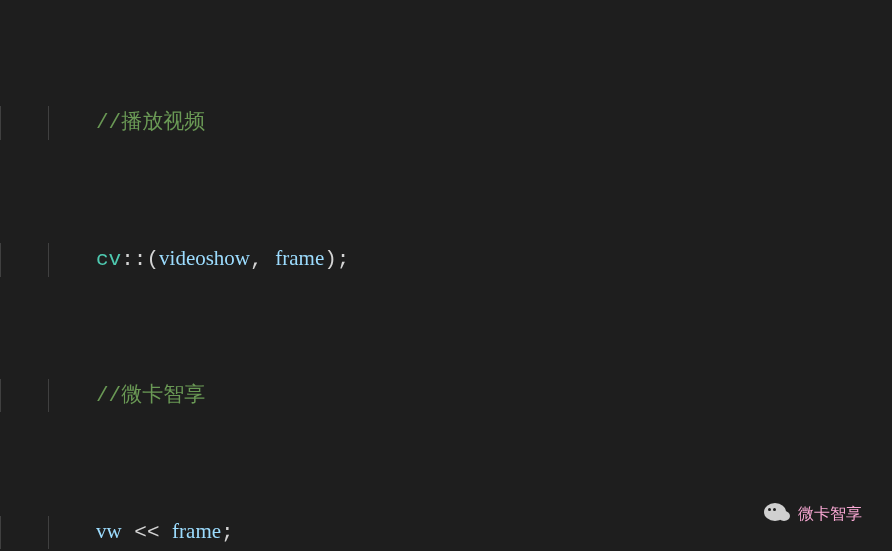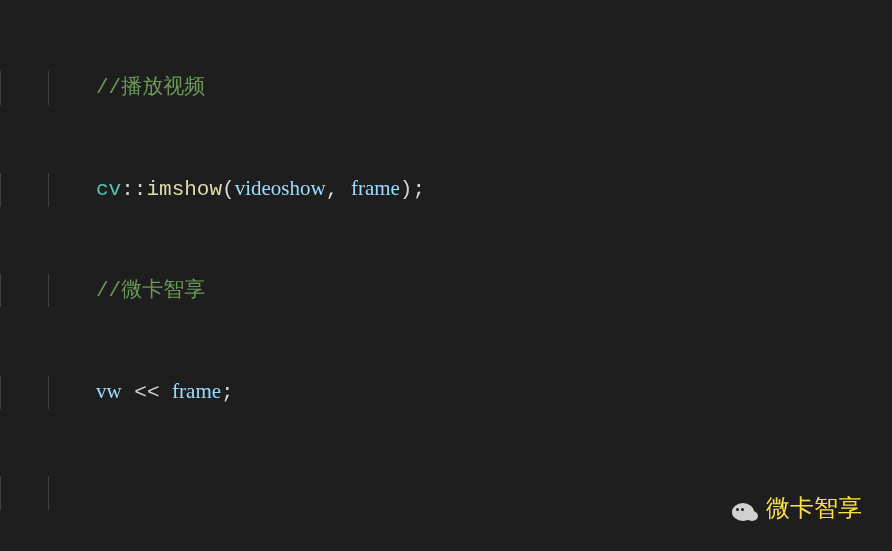--- a/index.html
+++ b/index.html
@@ -19,20 +19,21 @@
       position: relative;
     }
     .code-area {
       padding: 4px 0 0 0;
       white-space: pre;
     }
     .line {
       display: flex;
       min-height: 33px;
       align-items: baseline;
+      margin-top: 35px;
     }
     .indent-guides {
       display: inline-block;
       color: #404040;
       user-select: none;
     }
     .guide {
       display: inline-block;
       width: 48px;
       border-left: 1px solid #404040;
@@ -44,22 +45,22 @@
     .variable { color: #9cdcfe; font-family: Liberation Serif, serif; }
     .punct { color: #d4d4d4; }
     .operator { color: #d4d4d4; }
     .watermark {
       position: absolute;
       bottom: 24px;
       right: 30px;
       display: flex;
       align-items: flex-end;
       gap: 8px;
-      color: #fde047;
-      font-size: 24px;
+      color: #f9a8d4;
+      font-size: 16px;
       font-family: 'Microsoft YaHei', sans-serif;
     }
     .watermark-icon {
       width: 26px;
       height: 26px;
       position: relative;
     }
     .watermark-icon .bubble-big {
       position: absolute;
       width: 22px;
@@ -92,21 +93,21 @@
       border-radius: 50%;
     }
   </style>
 </head>
 <body>
 
 <div class="code-area">
 
 <div class="line"><span class="indent-guides"><span class="guide"> </span><span class="guide"> </span></span><span class="comment">//播放视频</span></div>
 
-<div class="line"><span class="indent-guides"><span class="guide"> </span><span class="guide"> </span></span><span class="namespace">cv</span><span class="punct">::</span><span class="function">imshow</span><span class="punct">(</span><span class="variable">videoshow</span><span class="punct">, </span><span class="variable">frame</span><span class="punct">)</span><span class="punct">;</span></div>
+<div class="line"><span class="indent-guides"><span class="guide"> </span><span class="guide"> </span></span><span class="namespace">cv</span><span class="punct">::</span><span class="punct">(</span><span class="variable">videoshow</span><span class="punct">, </span><span class="variable">frame</span><span class="punct">)</span><span class="punct">;</span></div>
 
 <div class="line"><span class="indent-guides"><span class="guide"> </span><span class="guide"> </span></span><span class="comment">//微卡智享</span></div>
 
 <div class="line"><span class="indent-guides"><span class="guide"> </span><span class="guide"> </span></span><span class="variable">vw</span><span class="operator"> &lt;&lt; </span><span class="variable">frame</span><span class="punct">;</span></div>
 
 <div class="line"><span class="indent-guides"><span class="guide"> </span><span class="guide"> </span></span></div>
 
 
 
 

